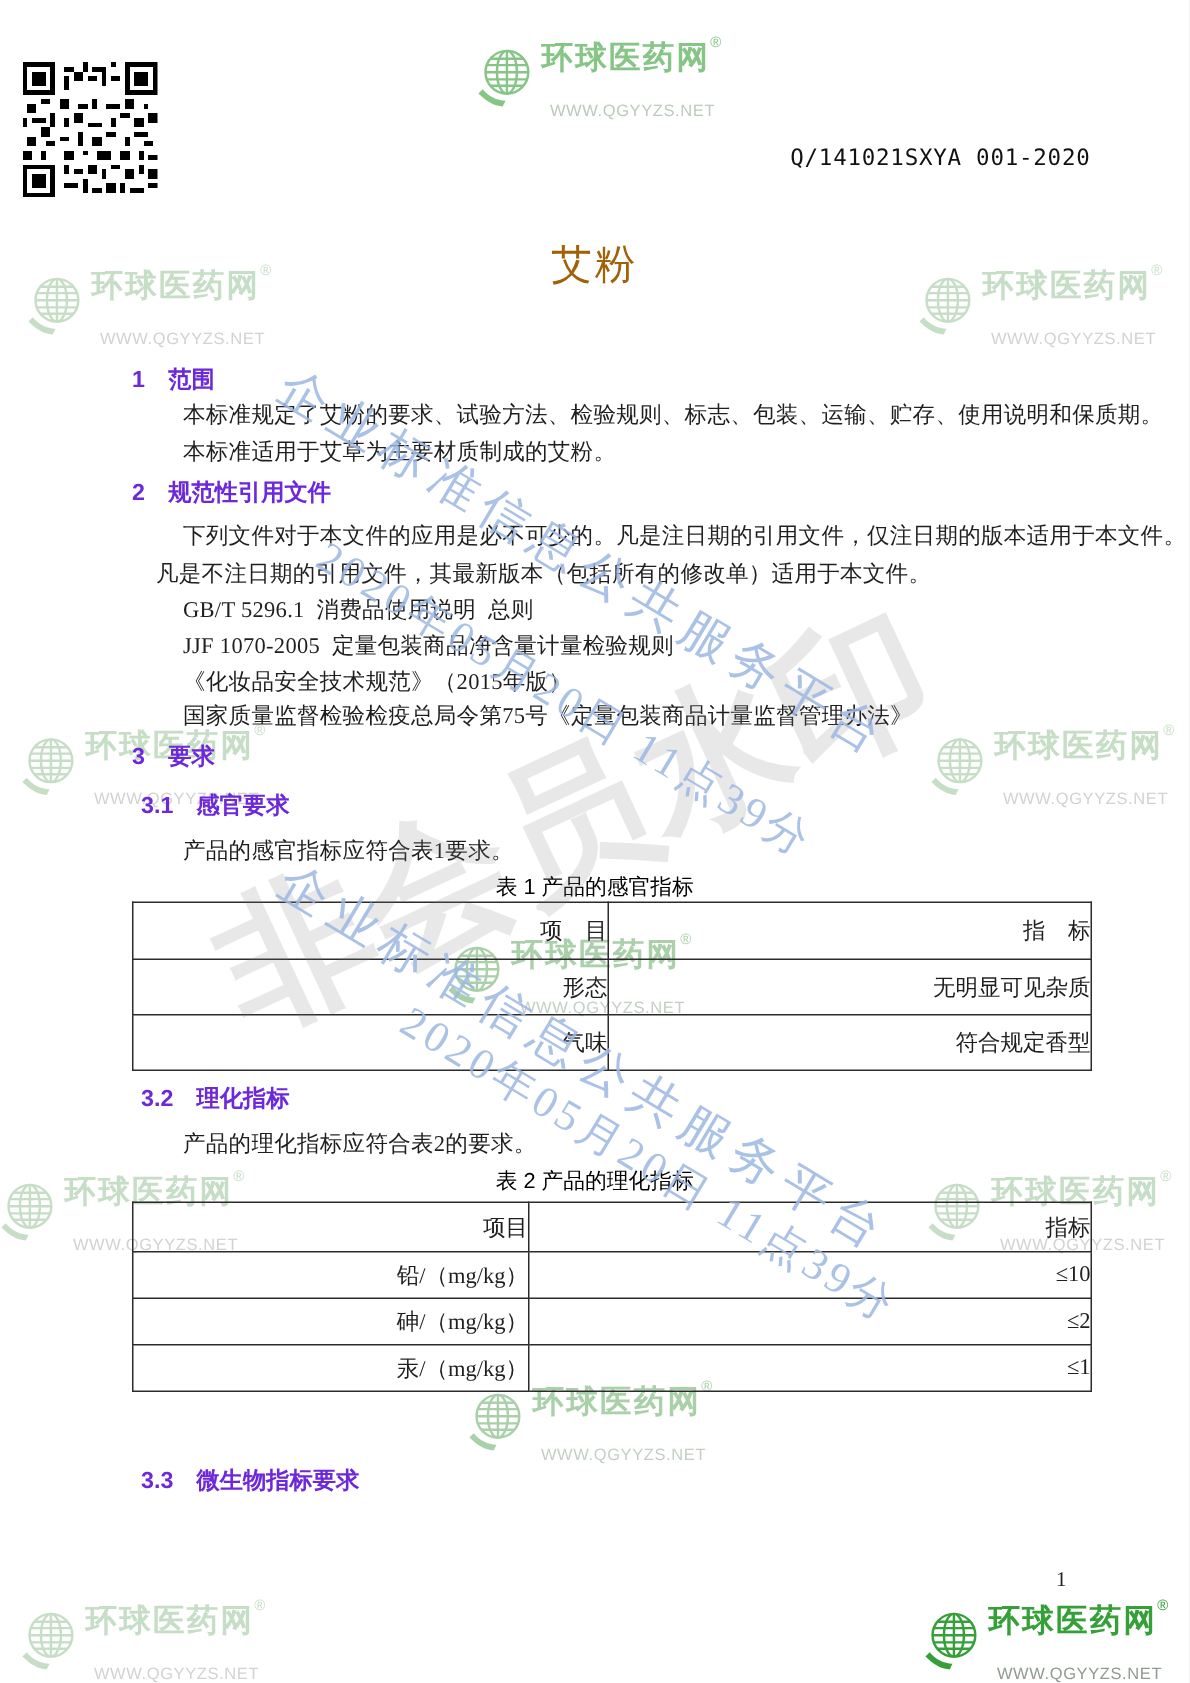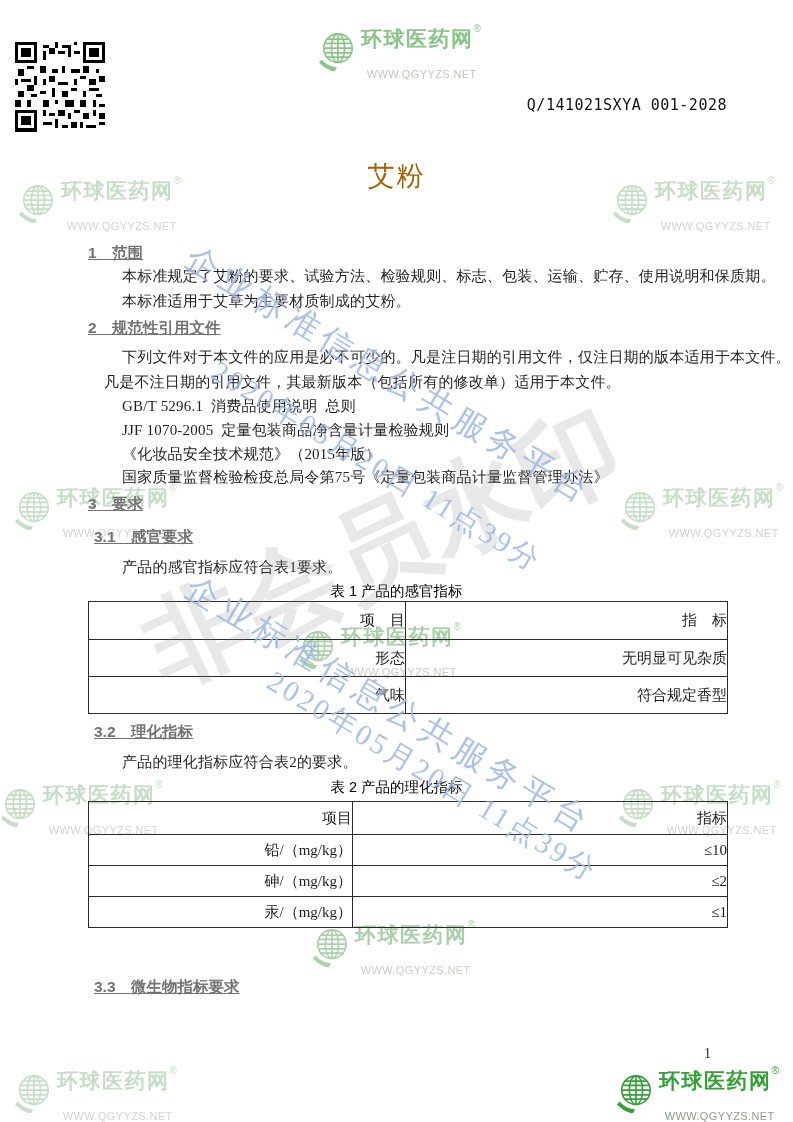--- a/index.html
+++ b/index.html
@@ -4,21 +4,21 @@
 <style>
   html,body{margin:0;padding:0;background:#e9e9e9;}
   .page{position:relative;width:793px;height:1122px;background:#ffffff;overflow:hidden;
         font-family:"Liberation Serif",serif;color:#1f1f1f;}
   
   .docnum{position:absolute;top:96px;right:66px;font-family:"DejaVu Sans Mono",monospace;
           font-size:15px;color:#111;letter-spacing:0.5px;z-index:1;}
   .title{position:absolute;top:158px;left:0;width:100%;text-align:center;font-size:27px;
          letter-spacing:2px;color:#a16207;z-index:1;}
   .h{position:absolute;font-family:"Liberation Sans",sans-serif;font-weight:bold;
-     font-size:15.5px;color:#737373;white-space:pre;z-index:1;text-decoration:underline;}
+     font-size:15.5px;color:#6d28d9;white-space:pre;z-index:1;}
   .p{position:absolute;font-size:15px;color:#1f1f1f;white-space:pre;letter-spacing:0.2px;z-index:1;}
   .cap{position:absolute;left:0;width:100%;text-align:center;font-family:"Liberation Sans",sans-serif;
        font-weight:normal;font-size:14.5px;color:#000000;z-index:1;}
   .pageno{position:absolute;top:1046px;left:704px;font-size:14px;color:#222;z-index:1;}
   
   table.doc{position:absolute;left:88px;width:640px;border-collapse:collapse;z-index:1;
             font-size:15px;color:#1f1f1f;table-layout:fixed;}
   table.doc td{border:1px solid #2b2b2b;text-align:right;vertical-align:middle;padding:0;}
   #table1{top:601px;} #table1 td{height:36px;} #table1 tr.hdr td{height:37px;}
   #table1 col.c1{width:317px;}
@@ -66,21 +66,21 @@
         </g>
       <g fill="#000">
           <path d="M2 2h3v3h-3z"></path>
           <path d="M24 2h3v3h-3z"></path>
           <path d="M2 24h3v3h-3z"></path>
         </g>
       <path fill="#000" d="M9 1h2v1h-2zM13 0h1v2h-1zM15 1h3v1h-3zM19 0h1v1h-1zM9 3h1v3h-1zM11 2h2v2h-2zM14 3h2v1h-2zM17 2h1v3h-1zM19 3h2v1h-2zM1 9h2v2h-2zM4 8h2v1h-2zM0 12h1v2h-1zM2 12h3v1h-3zM6 11h1v3h-1zM4 14h2v2h-2zM1 16h2v2h-2zM5 17h2v1h-2zM0 19h2v2h-2zM4 19h1v2h-1zM8 8h2v2h-2zM12 9h2v1h-2zM15 8h1v2h-1zM18 9h3v1h-3zM22 8h2v2h-2zM26 9h1v1h-1zM9 12h1v2h-1zM11 11h2v2h-2zM14 13h3v1h-3zM19 12h1v2h-1zM21 11h2v1h-2zM24 12h2v2h-2zM27 11h2v2h-2zM8 16h2v1h-2zM12 15h1v3h-1zM15 16h2v2h-2zM18 15h2v1h-2zM22 16h1v2h-1zM24 15h3v1h-3zM26 17h2v1h-2zM9 19h2v2h-2zM13 19h1v1h-1zM16 19h3v2h-3zM21 19h2v2h-2zM25 19h1v2h-1zM27 20h2v1h-2zM9 22h1v2h-1zM11 23h2v1h-2zM14 22h2v2h-2zM17 23h1v2h-1zM19 22h2v1h-2zM22 23h2v2h-2zM25 22h1v2h-1zM27 23h2v2h-2zM9 26h3v1h-3zM13 25h1v3h-1zM15 27h2v1h-2zM18 26h2v2h-2zM21 26h1v2h-1zM23 27h3v1h-3zM27 26h2v1h-2z"></path>
     </svg>
   </div>
 
-  <div class="docnum">Q/141021SXYA 001-2028</div>
+  <div class="docnum">Q/141021SXYA 001-2020</div>
 
   <div class="logo v-med" style="left:318px;top:28px">
     <svg viewBox="0 0 40 44">
         <g fill="none" stroke="currentColor" stroke-width="1.7">
           <circle cx="21" cy="19" r="15"></circle>
           <ellipse cx="21" cy="19" rx="7" ry="15"></ellipse>
           <path d="M6.5 14h29M6 19h30M6.5 24h29M9 9.5h24M9 28.5h24M21 4v30"></path>
         </g>
         <path d="M4 31c4 5 10 8 16 8l-2 4c-6 0-12-4-17-9z" fill="currentColor"></path>
       </svg>

